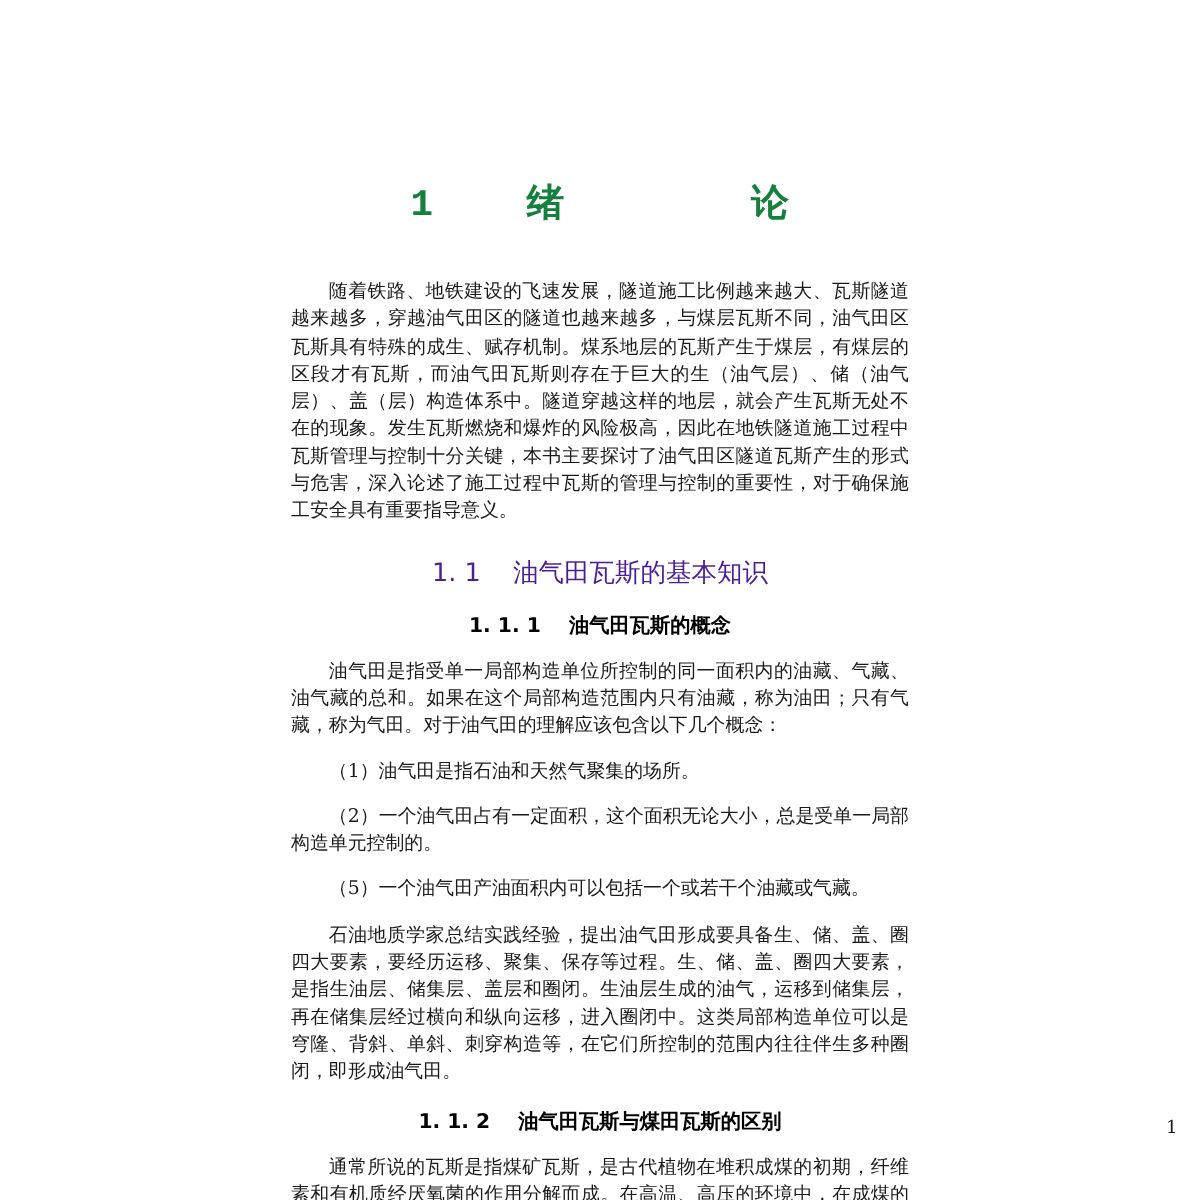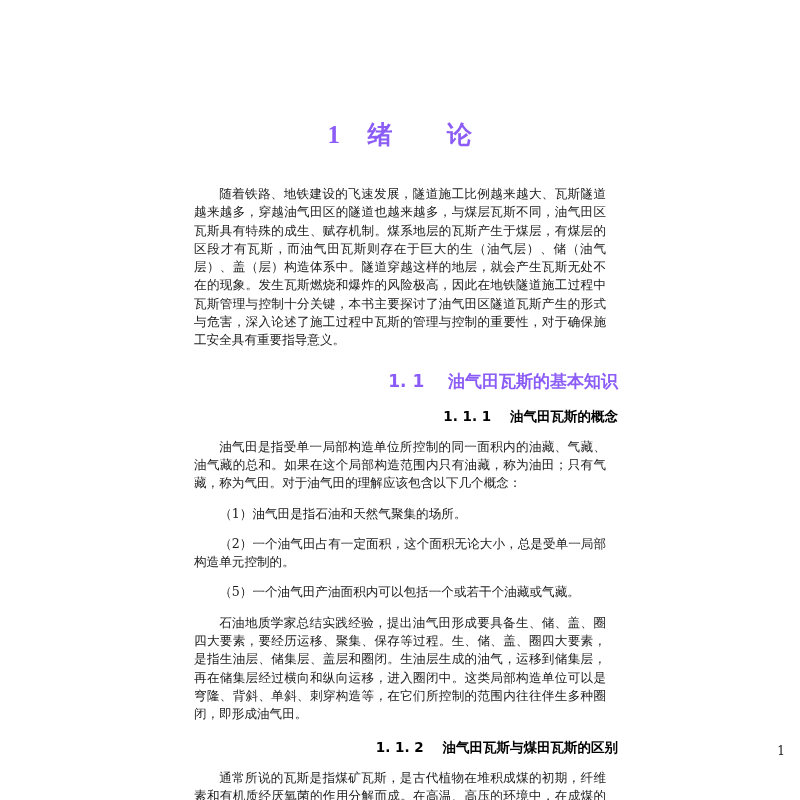--- a/index.html
+++ b/index.html
@@ -25,46 +25,46 @@
 
   
   #content {
     position: absolute;
     left: 182px;
     top: 96px;
     width: 436px;
   }
 
   .chapter-title {
-    font-family: Liberation Serif, serif;
+    font-family: Liberation Mono, monospace;
     font-weight: 700;
     font-size: 25px;
     letter-spacing: 0.5px;
     text-align: center;
     margin: 0 0 34px 0;
     padding-top: 22px;
-    color: #8b5cf6;
+    color: #15803d;
     white-space: pre;
   }
 
   .sec-h1 {
     font-family: "DejaVu Sans", "Liberation Sans", sans-serif;
-    font-weight: 700;
+    font-weight: 400;
     font-size: 17px;
-    text-align: right;
+    text-align: center;
     margin: 20px 0 13px 0;
-    color: #8b5cf6;
+    color: #4c1d95;
     white-space: pre;
   }
 
   .sec-h2 {
     font-family: "DejaVu Sans", "Liberation Sans", sans-serif;
     font-weight: 700;
     font-size: 13.5px;
-    text-align: right;
+    text-align: center;
     margin: 15px 0 7px 0;
     color: #000;
     white-space: pre;
   }
 
   p.body {
     font-size: 12.6px;
     line-height: 18.3px;
     margin: 12px;
     text-align: justify;

